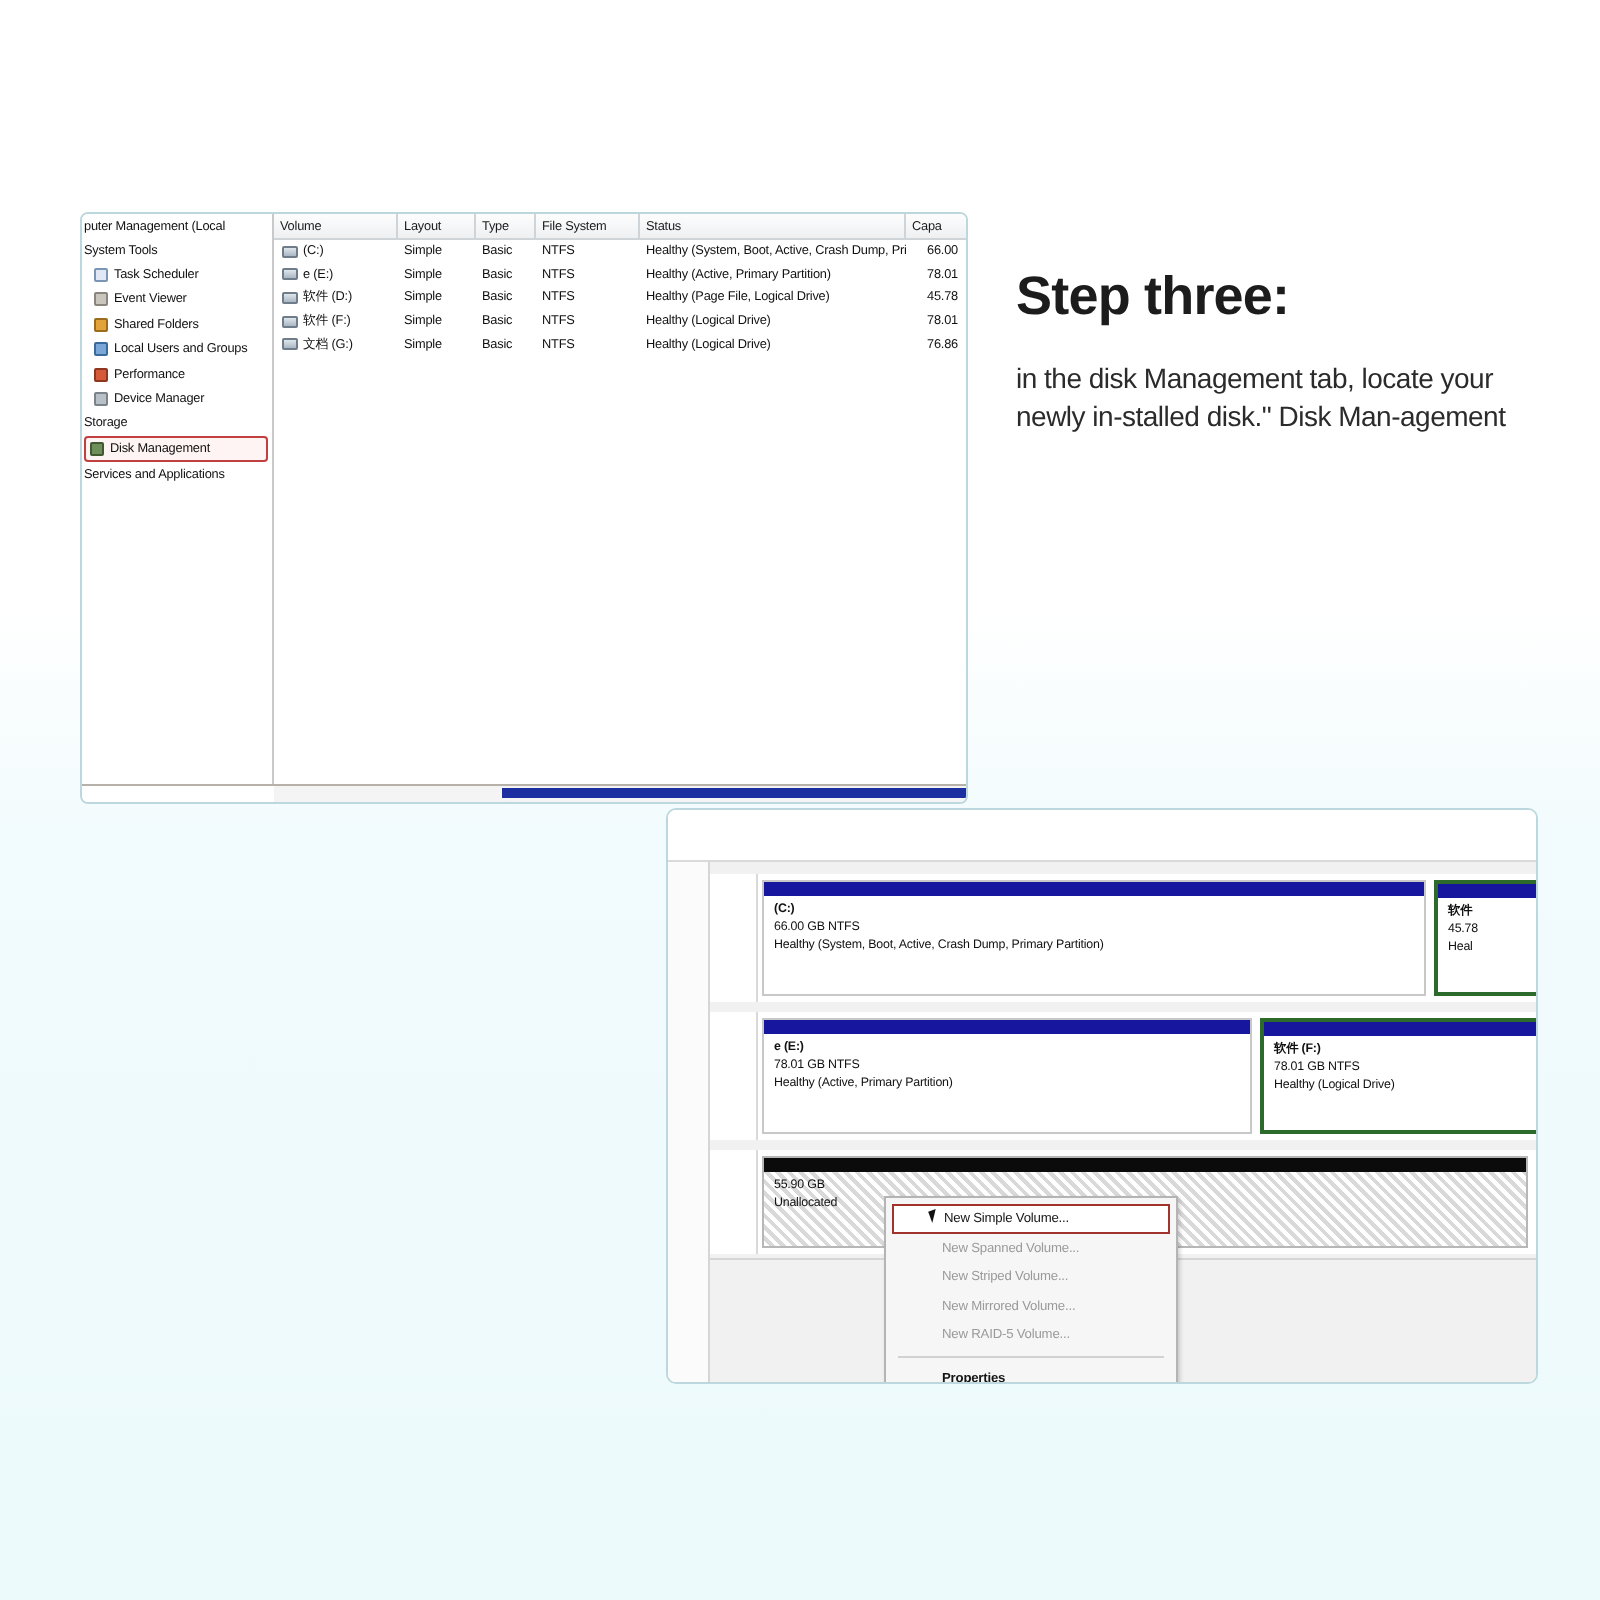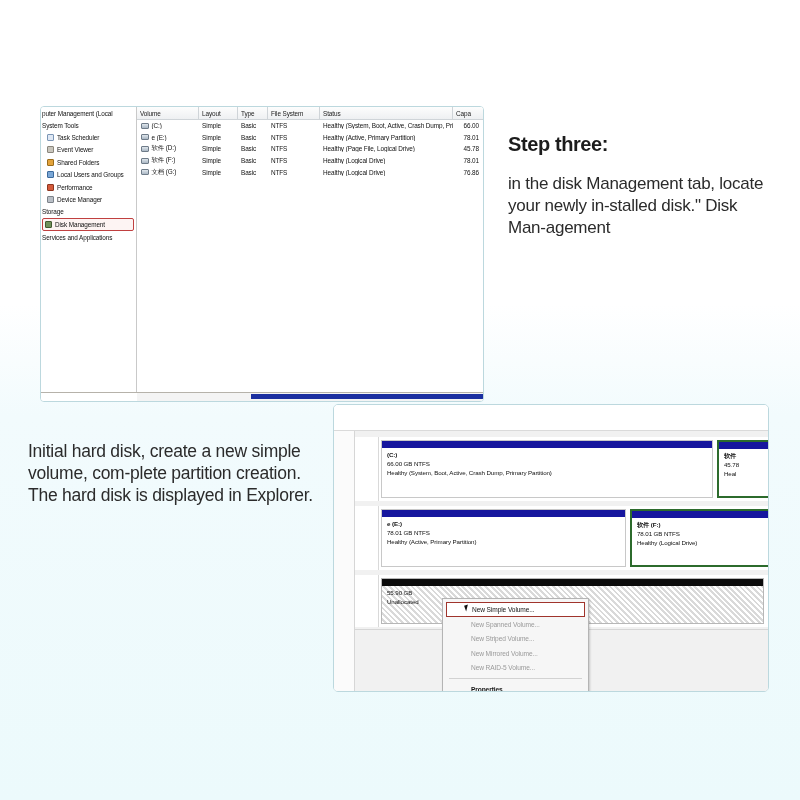--- a/index.html
+++ b/index.html
@@ -122,26 +122,26 @@
     position: relative;
   }
   .cm-scroll-thumb {
     position: absolute; left: 33%; top: 1px; right: 0; height: 5px;
     background: #1b2fa0;
   }
 
   
   .step3 { position: absolute; left: 508px; top: 134px; width: 268px; }
   .step-title {
-    font-size: 20px; font-weight: bold; color: #1c1c1c;
+    font-size: 27px; font-weight: bold; color: #1c1c1c;
     letter-spacing: -0.4px; line-height: 1.05;
   }
   .step-body {
     margin-top: 18px;
-    font-size: 17px; color: #2b2b2b;
+    font-size: 14px; color: #2b2b2b;
     line-height: 1.30; letter-spacing: -0.25px;
   }
 
   
   .step4 { position: absolute; left: 28px; top: 424px; width: 300px; }
   .step4 .step-title { font-size: 27px; }
   .step4 .step-body { margin-top: 16px; font-size: 17.5px; line-height: 1.27; }
 
   
   .dm-window {
@@ -365,21 +365,20 @@
       </div>
     </div>
   </div>
 
   <div class="step3">
     <div class="step-title">Step three:</div>
     <div class="step-body">in the disk Management tab, locate your newly in-stalled disk." Disk Man-agement</div>
   </div>
 
   <div class="step4">
-    <div class="step-body">Initial hard disk, create a new simple volume, com-plete partition creation. The hard disk is displayed in Explorer.</div>
   </div>
 
   <div class="dm-window">
     <div class="dm-topstrip"></div>
     <div class="dm-inner">
       <div class="dm-gutter"></div>
 
       <div class="band" id="band1">
         <div class="caption-col"></div>
         <div class="part p-c">

